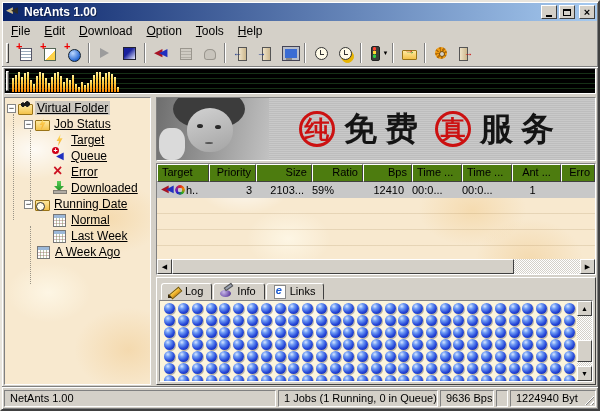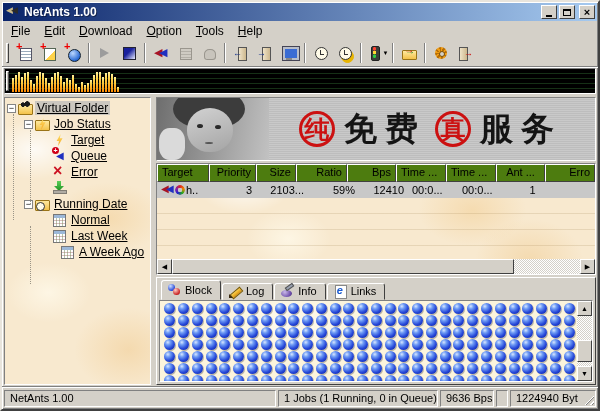--- a/index.html
+++ b/index.html
@@ -392,37 +392,38 @@
           <span class="tree-label">Queue</span>
         </div>
         <div class="tree-row" style="padding-left: 36px;">
           <div class="tree-spacer"></div>
           <div class="tico t-error-x"></div>
           <span class="tree-label">Error</span>
         </div>
         <div class="tree-row" style="padding-left: 36px;">
           <div class="tree-spacer"></div>
           <div class="tico t-down-arrow"></div>
+          <span class="tree-label">Downloaded</span>
         </div>
         <div class="tree-row" style="padding-left: 19px;">
           <div class="expander">−</div>
           <div class="tico fold t-folder-clock"></div>
           <span class="tree-label">Running Date</span>
         </div>
         <div class="tree-row" style="padding-left: 36px;">
           <div class="tree-spacer"></div>
           <div class="tico t-calendar"></div>
           <span class="tree-label">Normal</span>
         </div>
         <div class="tree-row" style="padding-left: 36px;">
           <div class="tree-spacer"></div>
           <div class="tico t-calendar"></div>
           <span class="tree-label">Last Week</span>
         </div>
-        <div class="tree-row" style="padding-left: 44px;">
+        <div class="tree-row" style="padding-left: 20px;">
           <div class="tree-spacer"></div>
           <div class="tico t-calendar"></div>
           <span class="tree-label">A Week Ago</span>
         </div>
       </div>
 
     <div class="splitter"></div>
 
     <div class="right-col">
 
@@ -442,58 +443,54 @@
               <span class="seg-circle">真</span>
               <span class="seg-plain">服务</span>
             </div>
         </div>
       </div>
 
       <div class="joblist sunken marble">
         <div class="jl-header">
             <div class="hcell raised" style="width: 52px; text-align: left;">Target</div>
             <div class="hcell raised" style="width: 47px; text-align: right;">Priority</div>
-            <div class="hcell raised" style="width: 40px; text-align: right;">Size</div>
+            <div class="hcell raised" style="width: 56px; text-align: right;">Size</div>
             <div class="hcell raised" style="width: 51px; text-align: right;">Ratio</div>
             <div class="hcell raised" style="width: 49px; text-align: right;">Bps</div>
             <div class="hcell raised" style="width: 50px; text-align: left;">Time ...</div>
             <div class="hcell raised" style="width: 50px; text-align: left;">Time ...</div>
             <div class="hcell raised" style="width: 49px; text-align: center;">Ant ...</div>
             <div class="hcell raised grow" style="text-align: right;">Erro</div>
           </div>
         <div class="jl-row">
             <div class="bcell tgt" style="width: 52px; text-align: left;">
               <span class="r-arrows"></span>
               <span class="r-wheel"></span>
               <span>h..</span>
             </div>
             <div class="bcell" style="width: 47px; text-align: right;">3</div>
             <div class="bcell" style="width: 52px; text-align: right;">2103...</div>
-            <div class="bcell" style="width: 51px; text-align: right;">59%</div>
+            <div class="bcell" style="width: 51px; ">59%</div>
             <div class="bcell" style="width: 49px; text-align: right;">12410</div>
             <div class="bcell" style="width: 50px; text-align: left;">00:0...</div>
             <div class="bcell" style="width: 50px; text-align: left;">00:0...</div>
             <div class="bcell" style="width: 49px; text-align: center;">1</div>
             <div class="bcell grow" style="text-align: right;"></div>
           </div>
         <div class="jl-empty"></div>
         <div class="hscroll">
           <div class="sb-btn raised">◀</div>
           <div class="h-thumb raised"></div>
           <div class="h-track-sp"></div>
           <div class="sb-btn raised">▶</div>
         </div>
       </div>
 
       <div class="tabpanel raised">
         <div class="tabstrip">
-            <div class="tab active">
-              <span class="tabico tab-balls"></span>
-              <span>Block</span>
-            </div>
             <div class="tab">
               <span class="tabico tab-pencil"></span>
               <span>Log</span>
             </div>
             <div class="tab">
               <span class="tabico tab-ink"></span>
               <span>Info</span>
             </div>
             <div class="tab">
               <span class="tabico tab-e-page"></span>

